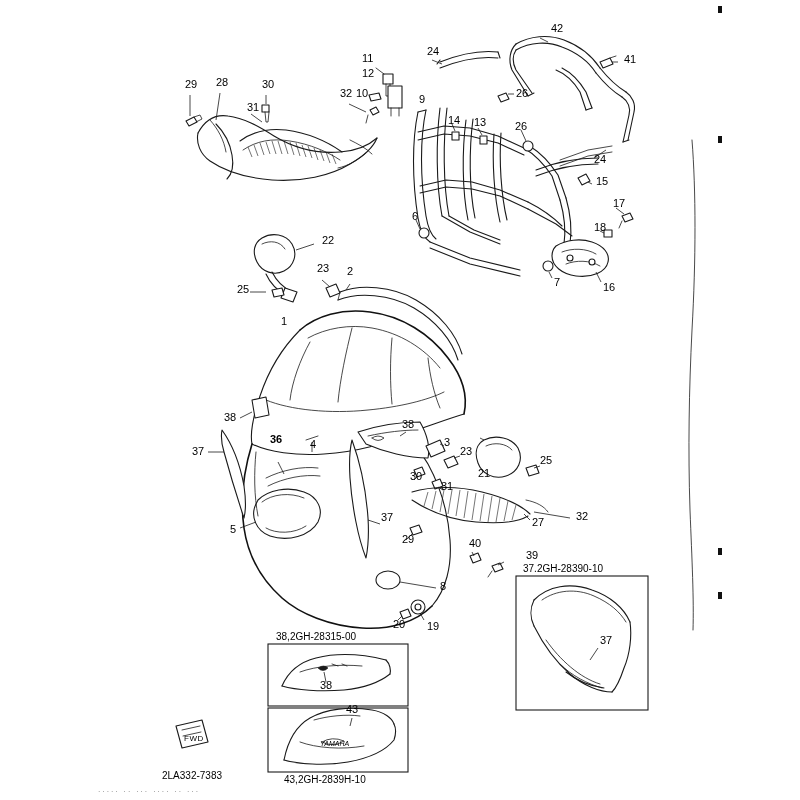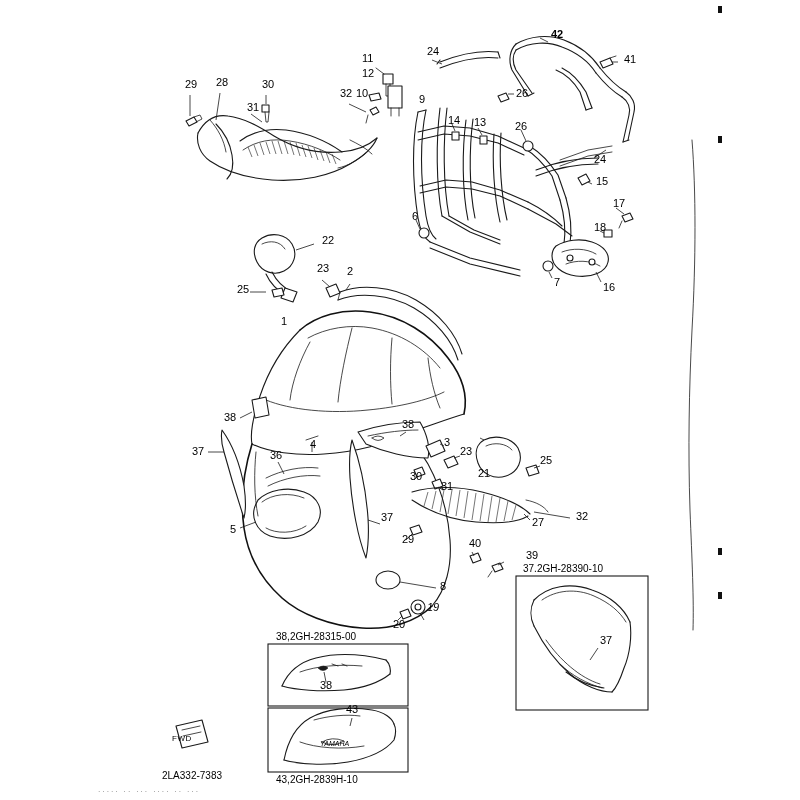--- a/index.html
+++ b/index.html
@@ -392,21 +392,21 @@
 
   <div class="lbl" style="left:185px; top:79px;">29</div>
   <div class="lbl" style="left:216px; top:77px;">28</div>
   <div class="lbl" style="left:262px; top:79px;">30</div>
   <div class="lbl" style="left:247px; top:102px;">31</div>
   <div class="lbl" style="left:340px; top:88px;">32</div>
   <div class="lbl" style="left:356px; top:88px;">10</div>
   <div class="lbl" style="left:362px; top:53px;">11</div>
   <div class="lbl" style="left:362px; top:68px;">12</div>
   <div class="lbl" style="left:427px; top:46px;">24</div>
-  <div class="lbl" style="left:551px; top:29px;font-weight:bold;">42</div>
+  <div class="lbl" style="left:551px; top:23px;">42</div>
   <div class="lbl" style="left:624px; top:54px;">41</div>
   <div class="lbl" style="left:516px; top:88px;">26</div>
   <div class="lbl" style="left:419px; top:94px;">9</div>
   <div class="lbl" style="left:448px; top:115px;">14</div>
   <div class="lbl" style="left:474px; top:117px;">13</div>
   <div class="lbl" style="left:515px; top:121px;">26</div>
   <div class="lbl" style="left:594px; top:154px;">24</div>
   <div class="lbl" style="left:596px; top:176px;">15</div>
   <div class="lbl" style="left:613px; top:198px;">17</div>
   <div class="lbl" style="left:594px; top:222px;text-align:right;">18</div>
@@ -420,44 +420,44 @@
   <div class="lbl" style="left:281px; top:316px;">1</div>
   <div class="lbl" style="left:224px; top:412px;">38</div>
   <div class="lbl" style="left:402px; top:419px;">38</div>
   <div class="lbl" style="left:444px; top:437px;">3</div>
   <div class="lbl" style="left:478px; top:428px;margin-top:40px;">21</div>
   <div class="lbl" style="left:460px; top:446px;">23</div>
   <div class="lbl" style="left:540px; top:455px;">25</div>
   <div class="lbl" style="left:410px; top:471px;">30</div>
   <div class="lbl" style="left:441px; top:481px;">31</div>
   <div class="lbl" style="left:310px; top:439px;">4</div>
-  <div class="lbl" style="left:270px; top:450px;">36</div>
+  <div class="lbl" style="left:270px; top:434px;font-weight:bold;">36</div>
   <div class="lbl" style="left:192px; top:446px;">37</div>
   <div class="lbl" style="left:381px; top:512px;">37</div>
   <div class="lbl" style="left:230px; top:524px;">5</div>
   <div class="lbl" style="left:532px; top:517px;">27</div>
   <div class="lbl" style="left:576px; top:511px;">32</div>
   <div class="lbl" style="left:402px; top:534px;">29</div>
   <div class="lbl" style="left:469px; top:538px;">40</div>
   <div class="lbl" style="left:504px; top:550px;margin-left:22px;">39</div>
   <div class="lbl" style="left:440px; top:581px;">8</div>
   <div class="lbl" style="left:393px; top:619px;">20</div>
-  <div class="lbl" style="left:427px; top:602px;font-style:italic;">19</div>
+  <div class="lbl" style="left:427px; top:621px;">19</div>
 
   <div class="cap" style="left:523px; top:563px;">37.2GH-28390-10</div>
   <div class="lbl" style="left:600px; top:635px;">37</div>
 
   <div class="cap" style="left:276px; top:631px;">38,2GH-28315-00</div>
   <div class="lbl" style="left:320px; top:680px;">38</div>
 
-  <div class="cap" style="left:276px; top:774px;">43,2GH-2839H-10</div>
+  <div class="cap" style="left:284px; top:774px;">43,2GH-2839H-10</div>
   <div class="lbl" style="left:346px; top:704px;">43</div>
   <div class="cap" style="left:320px; top:738px; font-size:7px; font-style:italic;">YAMAHA</div>
 
   <div class="partno" style="left:162px; top:770px;">2LA332-7383</div>
-  <div class="fwd" style="left:172px; top:734px;">FWD</div>
+  <div class="fwd" style="left:184px; top:734px;">FWD</div>
   <div class="smudge" style="left:98px; top:788px;">·····  ··   ···  ····  ··  ···</div>
 
   <div class="edgemark" style="left:718px; top:6px; width:4px; height:7px;"></div>
   <div class="edgemark" style="left:718px; top:136px; width:4px; height:7px;"></div>
   <div class="edgemark" style="left:718px; top:548px; width:4px; height:7px;"></div>
   <div class="edgemark" style="left:718px; top:592px; width:4px; height:7px;"></div>
 </div>
 
 </body></html>

